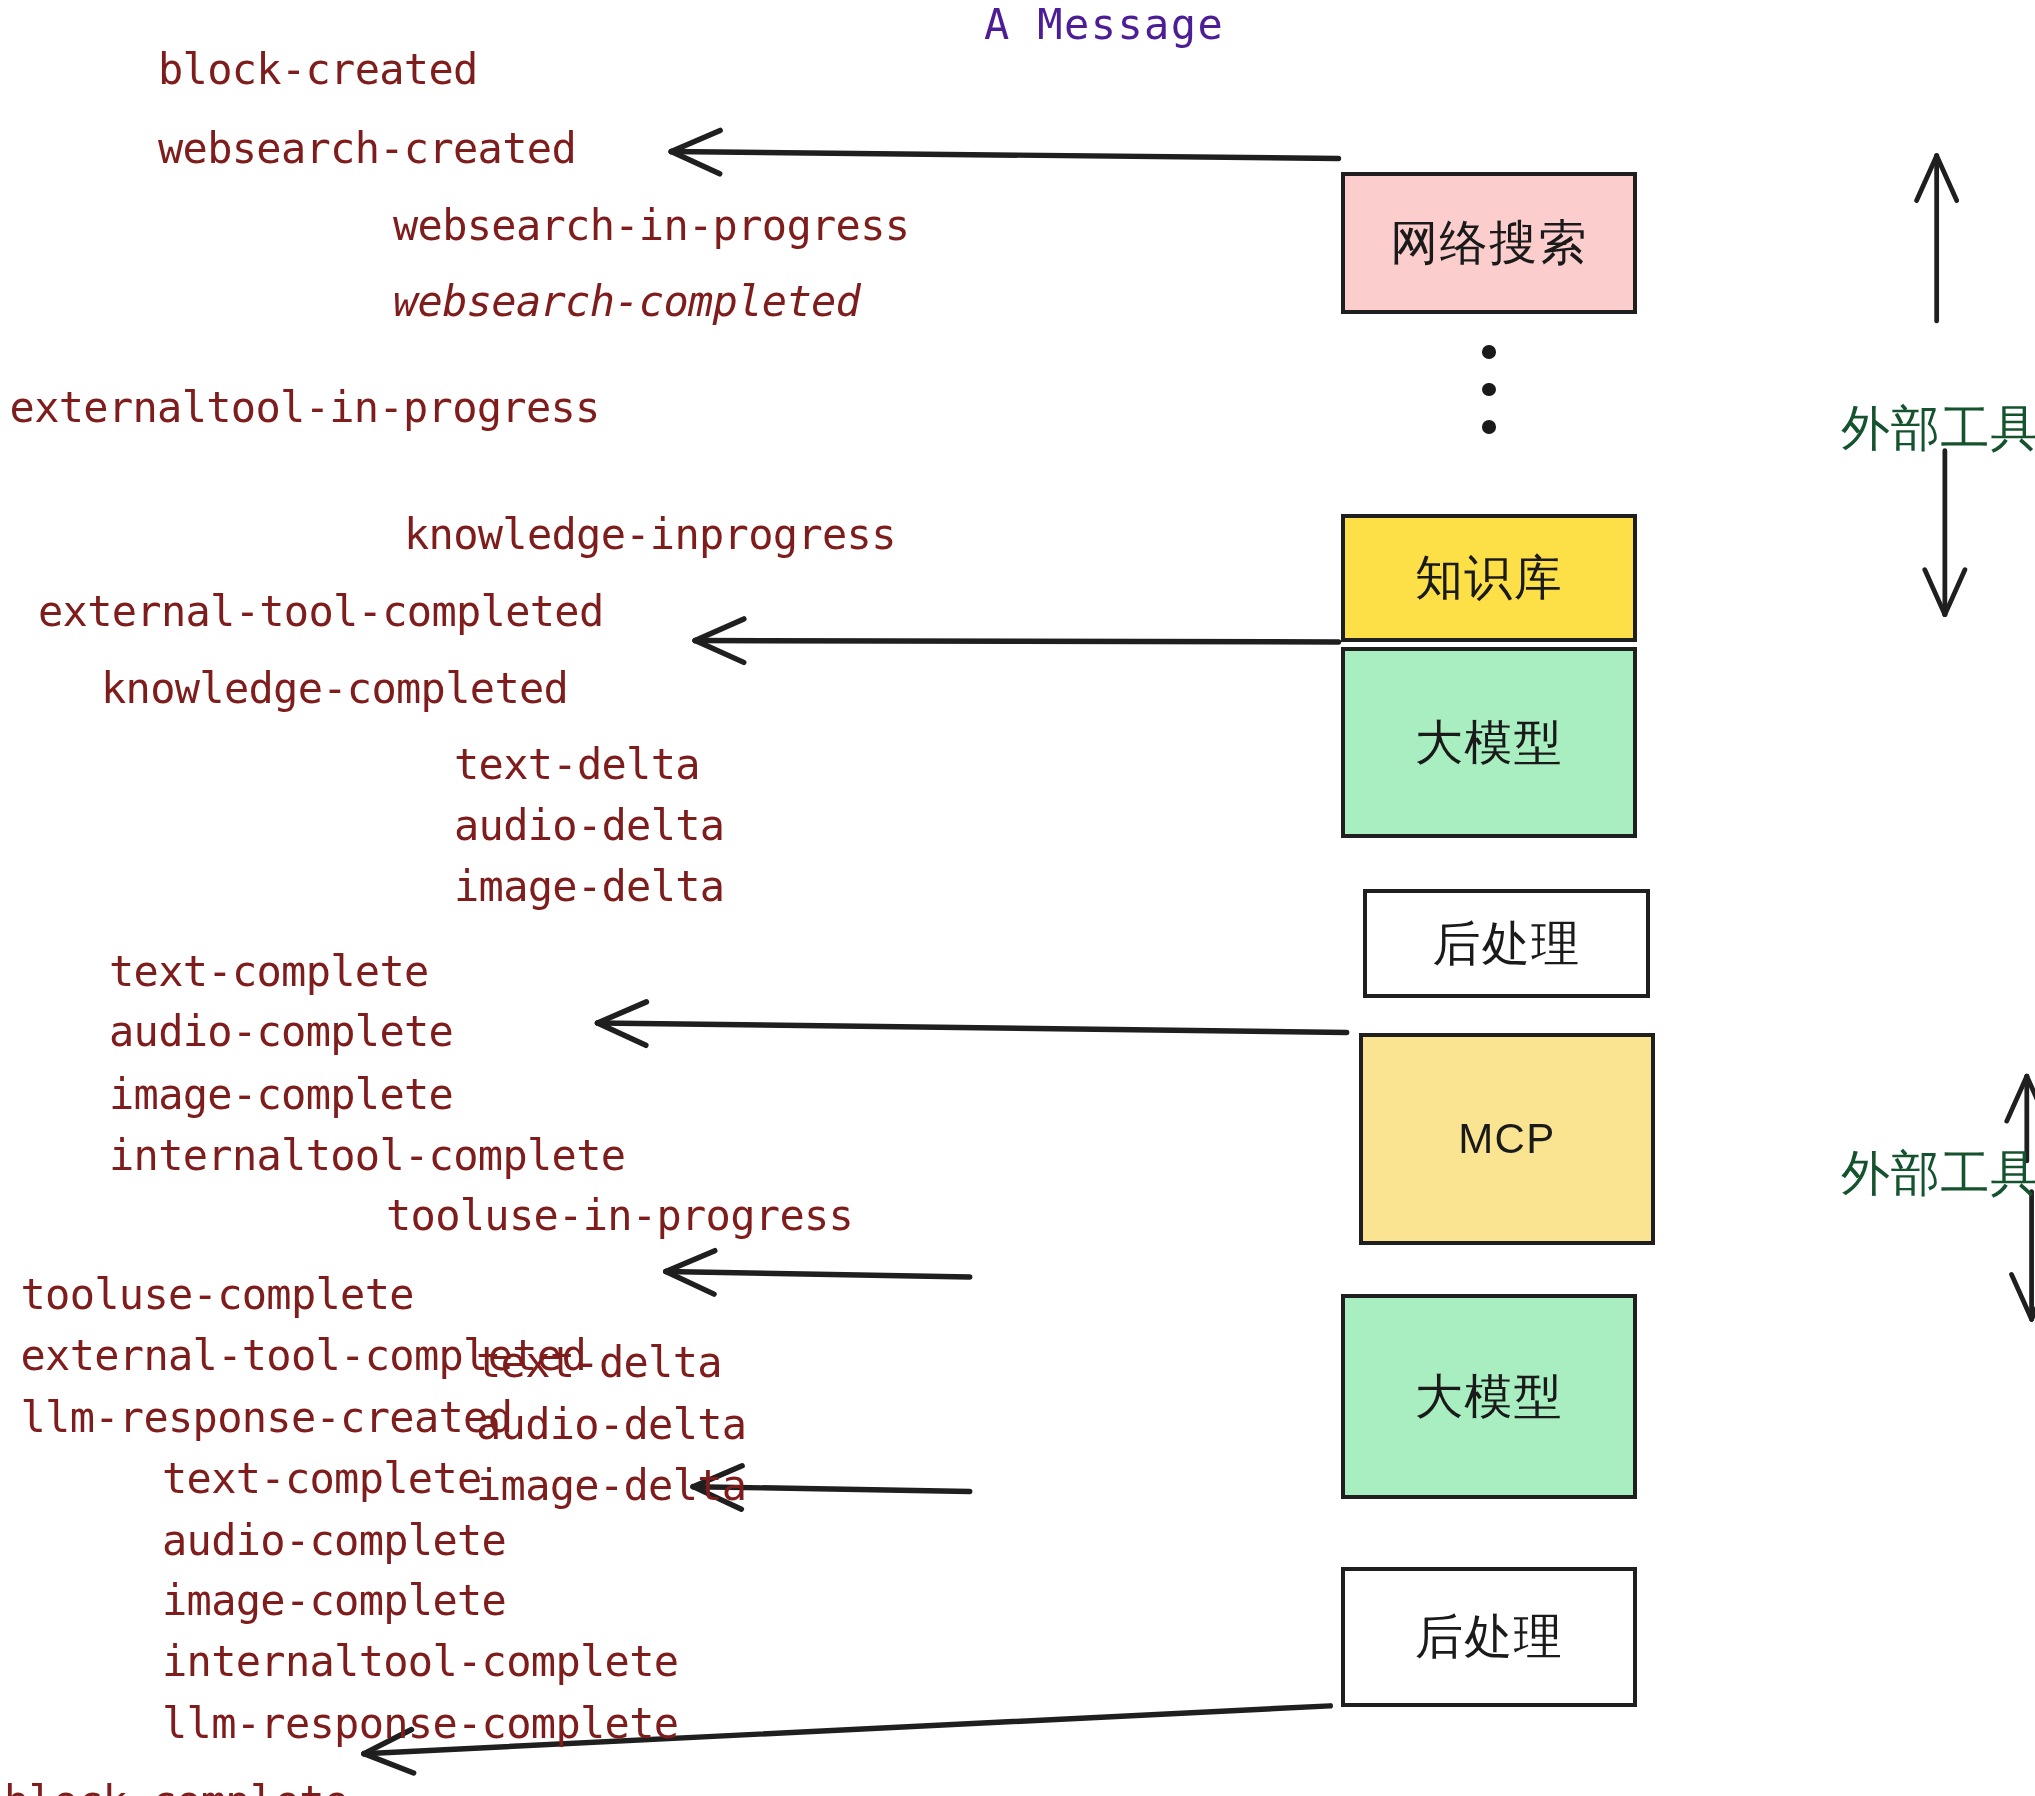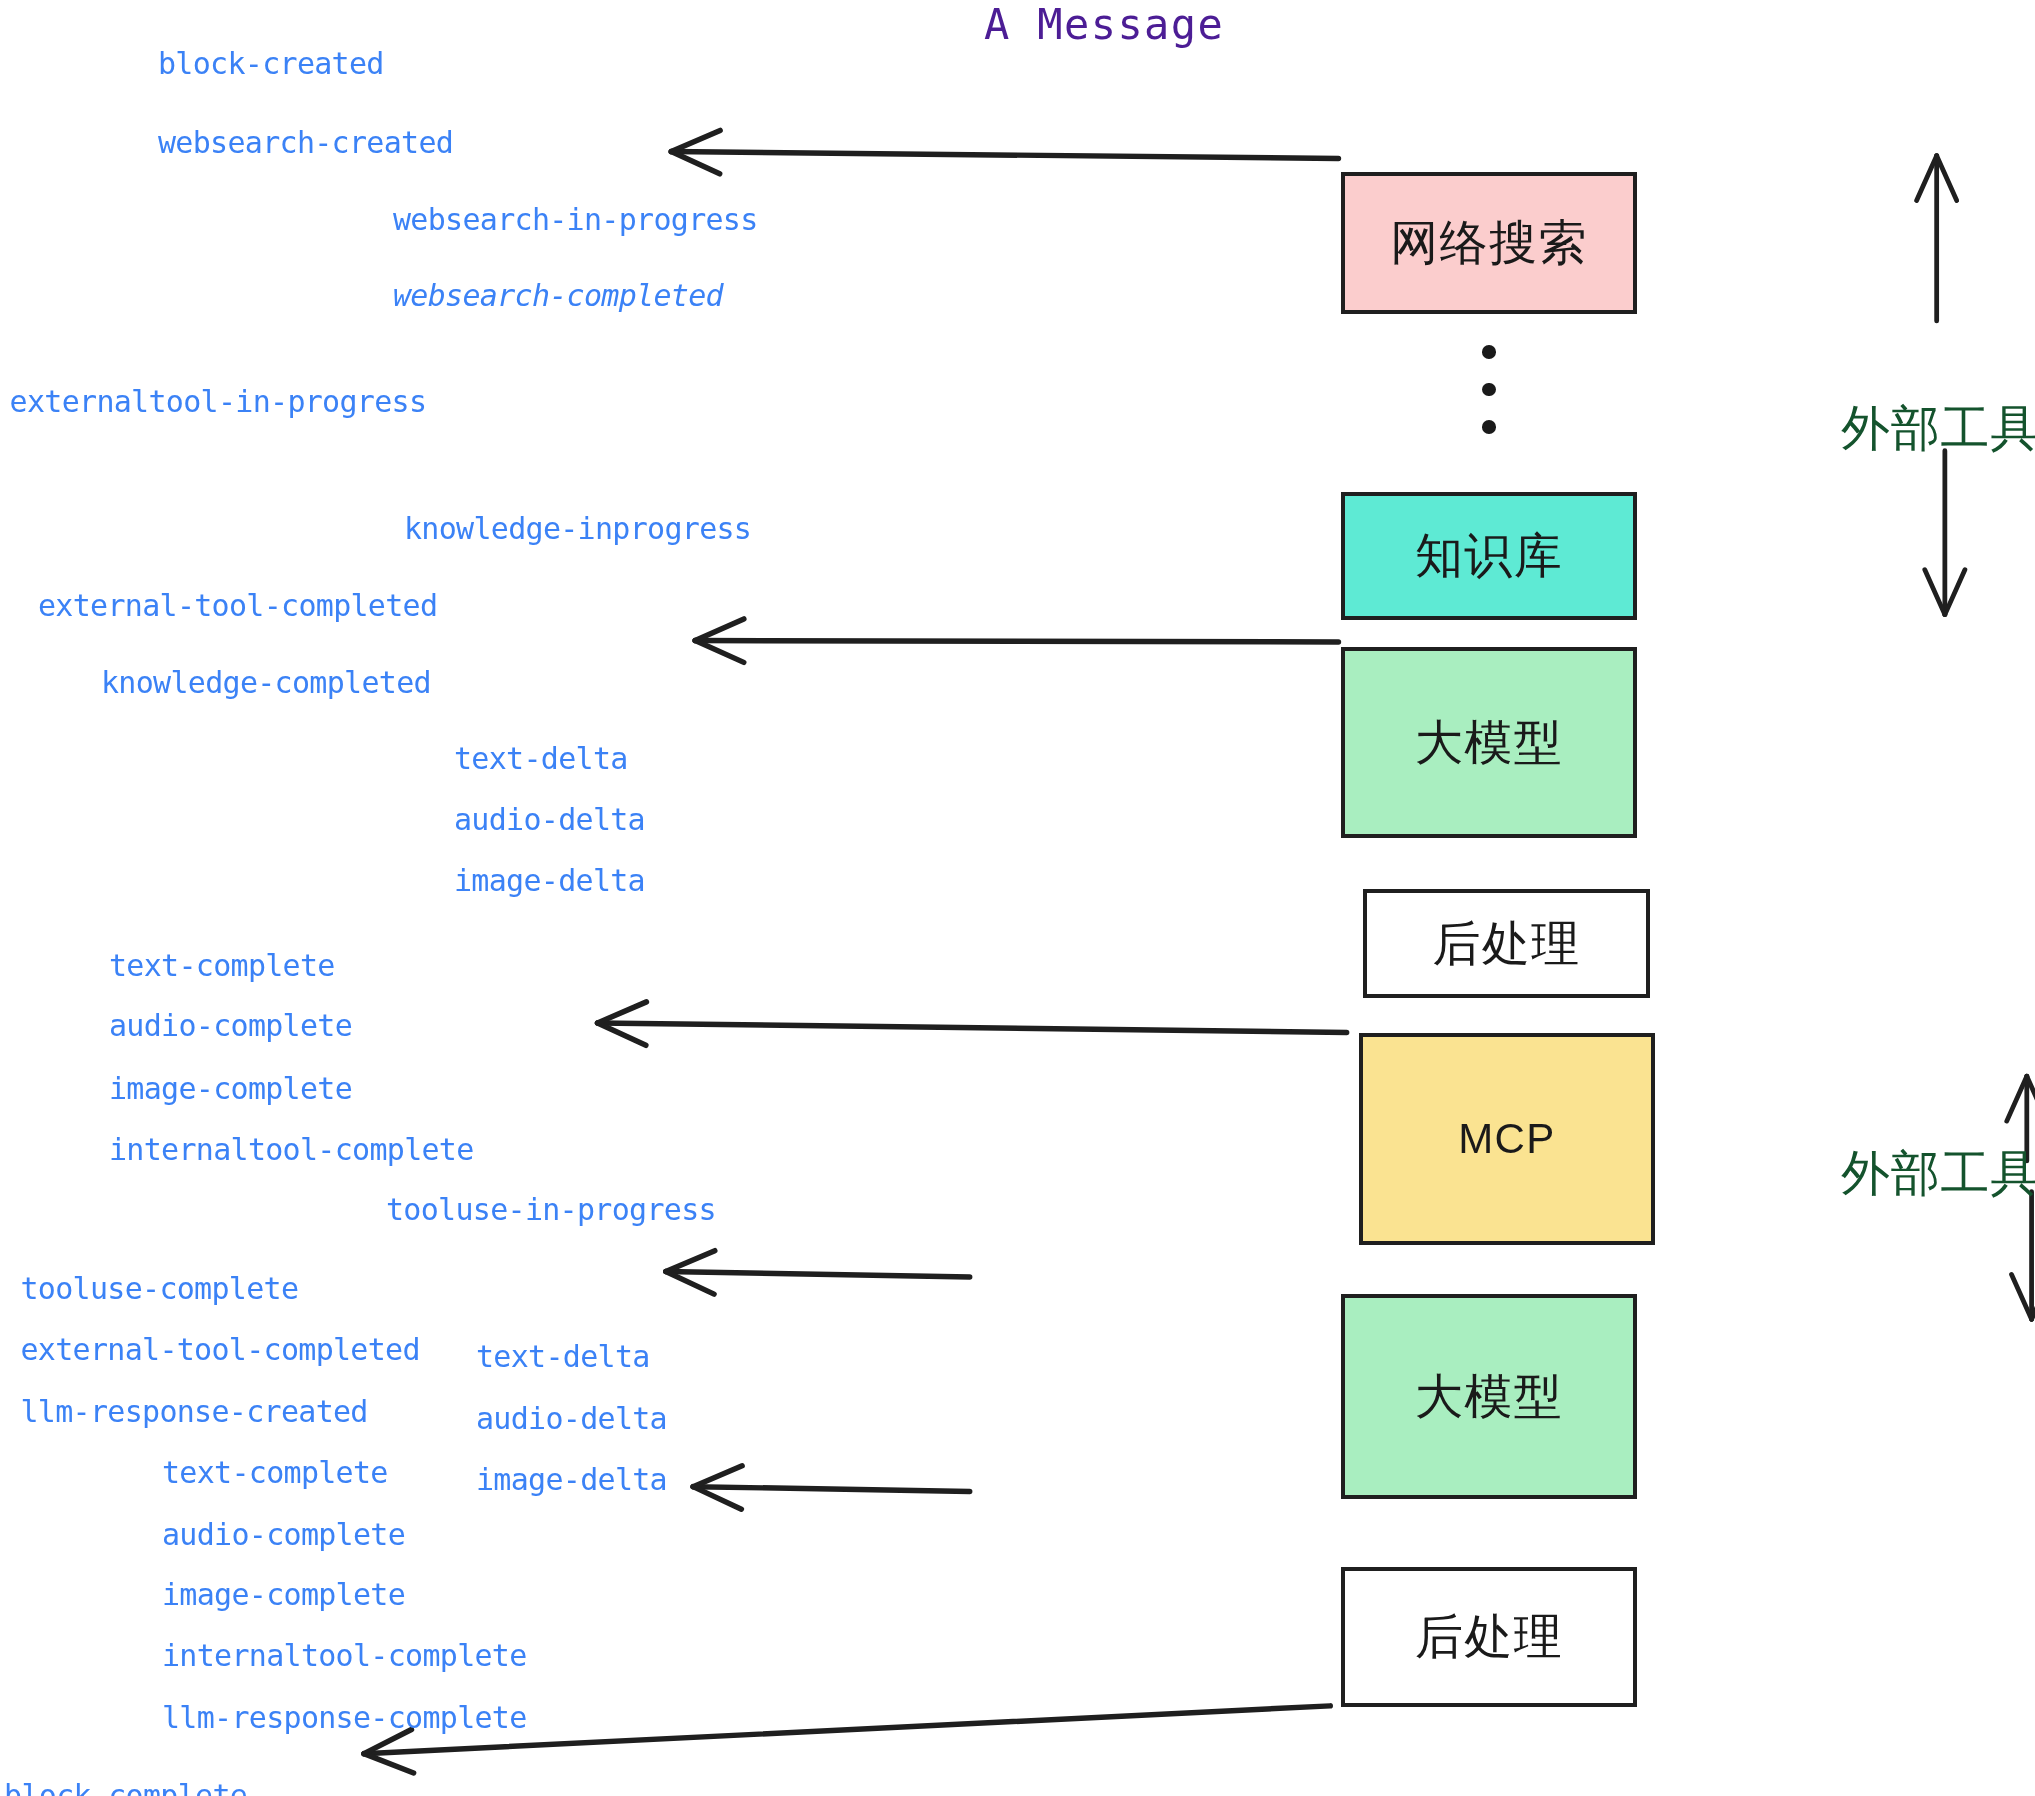--- a/index.html
+++ b/index.html
@@ -11,23 +11,23 @@
     position: relative;
     width: 2035px;
     height: 1796px;
     background: #ffffff;
     font-family: "DejaVu Sans Mono", "Liberation Mono", monospace;
     overflow: hidden;
   }
   .lbl {
     position: absolute;
     white-space: nowrap;
-    color: #3b82f6;
+    color: #7f1d1d;
     font-family: "DejaVu Sans Mono", "Liberation Mono", monospace;
-    font-size: 30px;
+    font-size: 42px;
     line-height: 1;
     letter-spacing: -0.7px;
     font-weight: 500;
   }
   .title {
     position: absolute;
     white-space: nowrap;
     color: #4c1d95;
     font-family: "DejaVu Sans Mono", "Liberation Mono", monospace;
     font-size: 42px;
@@ -137,21 +137,21 @@
       </g>
       <g>
         <line x1="2975" y1="1745" x2="2975" y2="1932" stroke="#1f1f1f" stroke-width="7" stroke-linecap="round"></line>
         <line x1="2975" y1="1932" x2="3004.358752620289" y2="1866.2575962975138" stroke="#1f1f1f" stroke-width="7" stroke-linecap="round"></line>
         <line x1="2975" y1="1932" x2="2945.641247379711" y2="1866.2575962975138" stroke="#1f1f1f" stroke-width="7" stroke-linecap="round"></line>
       </g>
     </svg>
 
   <div id="node-layer">
       <div class="node" style="left: 1341px; top: 172px; width: 296px; height: 142px; background: rgb(251, 205, 205);">网络搜索</div>
-      <div class="node" style="left: 1341px; top: 492px; width: 296px; height: 128px; background: #5eead4;">知识库</div>
+      <div class="node" style="left: 1341px; top: 514px; width: 296px; height: 128px; background: #fde047;">知识库</div>
       <div class="node" style="left: 1341px; top: 647px; width: 296px; height: 191px; background: rgb(169, 238, 192);">大模型</div>
       <div class="node" style="left: 1363px; top: 889px; width: 287px; height: 109px; background: rgb(255, 255, 255);">后处理</div>
       <div class="node mono" style="left: 1359px; top: 1033px; width: 296px; height: 212px; background: rgb(250, 227, 145);">MCP</div>
       <div class="node" style="left: 1341px; top: 1294px; width: 296px; height: 205px; background: rgb(169, 238, 192);">大模型</div>
       <div class="node" style="left: 1341px; top: 1567px; width: 296px; height: 140px; background: rgb(255, 255, 255);">后处理</div>
     </div>
   <div id="event-layer">
       <div class="lbl" style="left: 158px; top: 49px;">block-created</div>
       <div class="lbl" style="left: 158px; top: 128px;">websearch-created</div>
       <div class="lbl" style="left: 393px; top: 205px;">websearch-in-progress</div>

